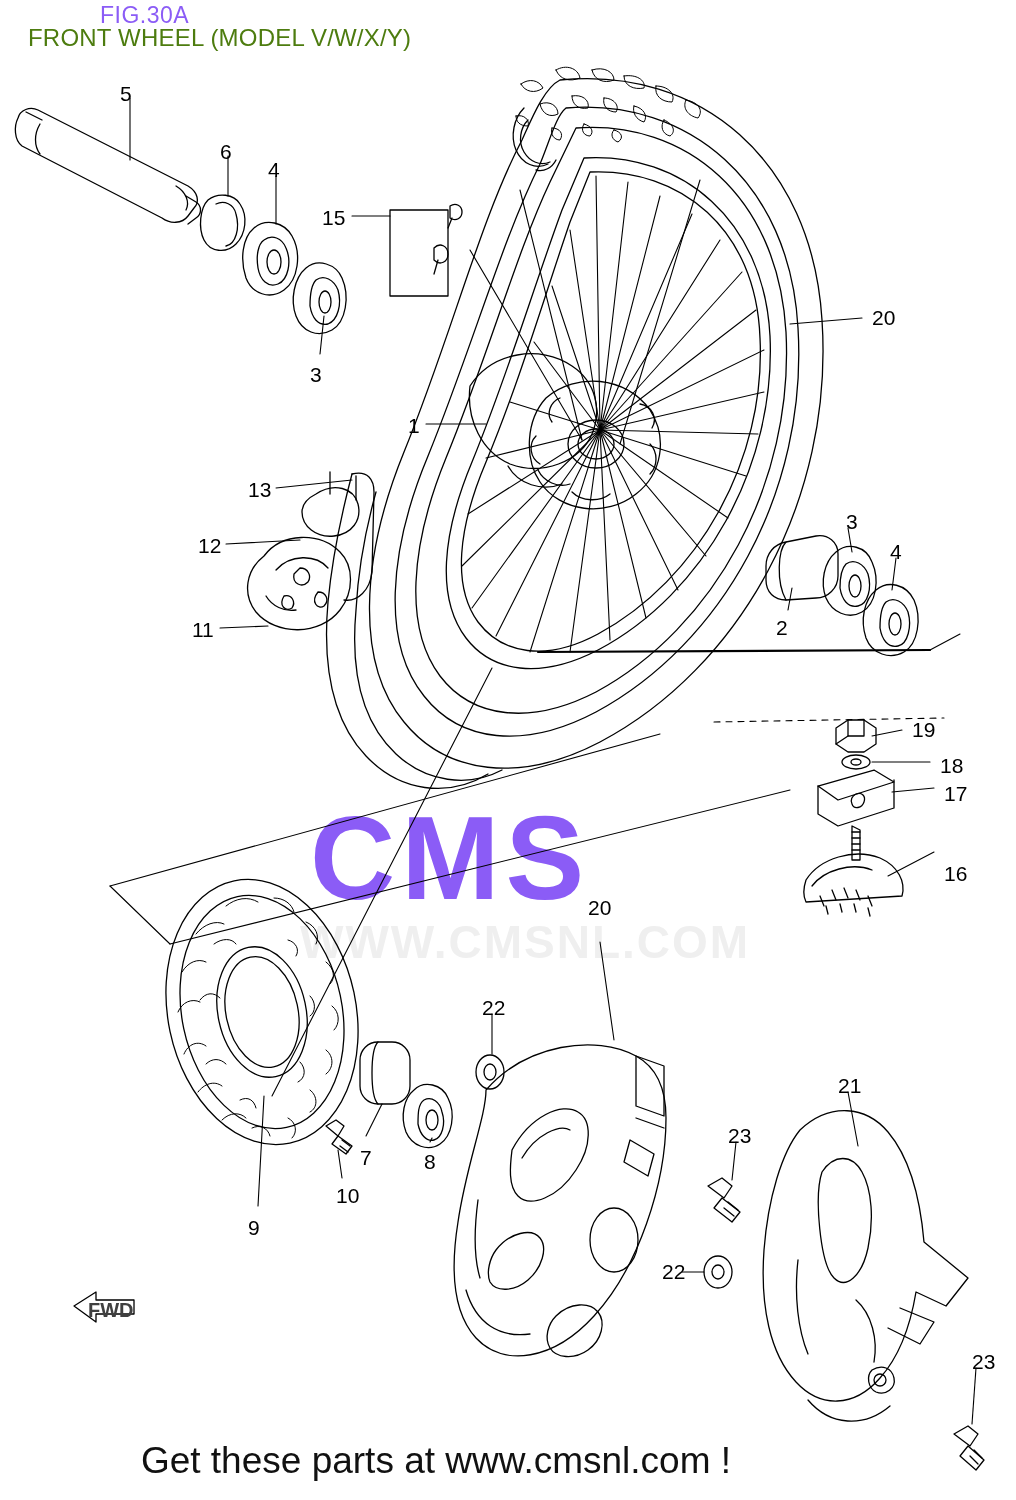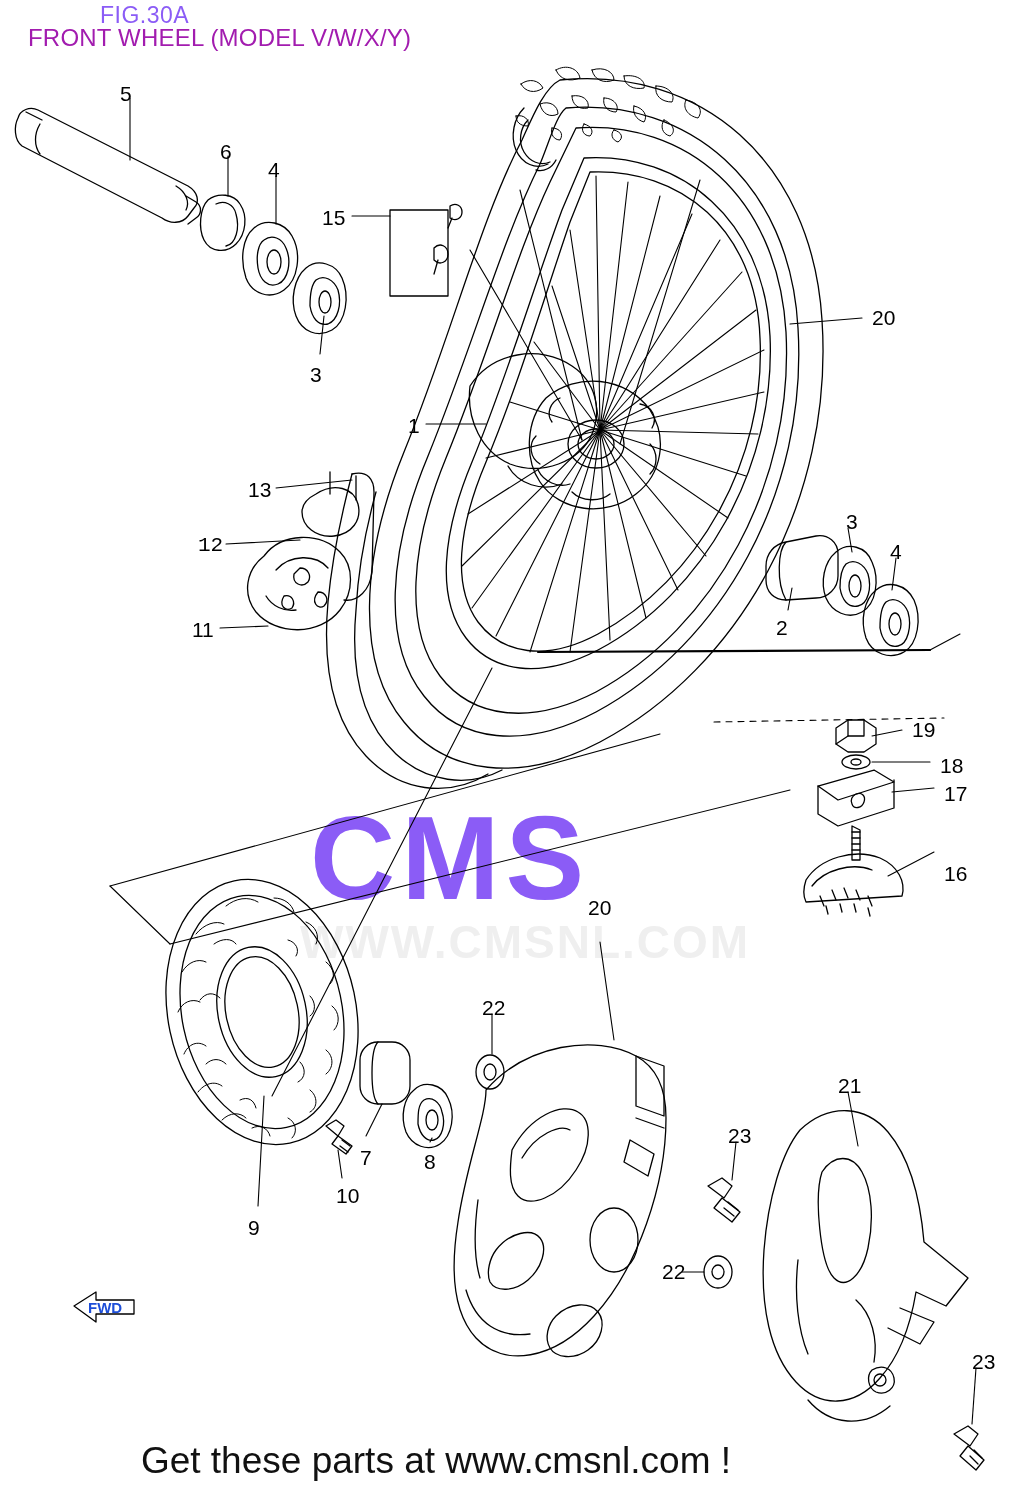--- a/index.html
+++ b/index.html
@@ -25,21 +25,21 @@
     font-size: 23px;
     letter-spacing: 0.5px;
     color: #8b5cf6;
   }
   .fig-title {
     position: absolute;
     left: 28px;
     top: 24px;
     font-size: 24px;
     letter-spacing: 0.2px;
-    color: #a21caf;
+    color: #4d7c0f;
   }
   .footer {
     position: absolute;
     left: 0;
     top: 1440px;
     width: 872px;
     text-align: center;
     font-size: 37px;
     color: #111;
   }
@@ -73,23 +73,23 @@
     top: 915px;
     font-size: 46px;
     font-weight: bold;
     color: #efefef;
     letter-spacing: 2px;
   }
   .fwd-label {
     position: absolute;
     left: 88px;
     top: 1299px;
-    font-size: 15px;
+    font-size: 20px;
     font-weight: bold;
-    color: #1d4ed8;
+    color: #404040;
   }
 </style>
 </head>
 <body>
 
 <div id="page">
 
   <div class="wm wm-cms">CMS</div>
   <div class="wm wm-url">WWW.CMSNL.COM</div>
 
@@ -417,21 +417,21 @@
   <div class="fwd-label">FWD</div>
 
   <div class="callout" style="left:120px; top:82px;">5</div>
   <div class="callout" style="left:220px; top:140px;">6</div>
   <div class="callout" style="left:268px; top:158px;">4</div>
   <div class="callout" style="left:322px; top:206px;">15</div>
   <div class="callout" style="left:310px; top:363px;">3</div>
   <div class="callout" style="left:872px; top:306px;">20</div>
   <div class="callout" style="left:408px; top:414px;">1</div>
   <div class="callout" style="left:248px; top:478px;">13</div>
-  <div class="callout" style="left:198px; top:534px;font-family:Liberation Mono, monospace;">12</div>
+  <div class="callout" style="left:198px; top:534px;">12</div>
   <div class="callout" style="left:192px; top:618px;">11</div>
   <div class="callout" style="left:846px; top:510px;">3</div>
   <div class="callout" style="left:890px; top:540px;">4</div>
   <div class="callout" style="left:776px; top:616px;">2</div>
   <div class="callout" style="left:912px; top:718px;">19</div>
   <div class="callout" style="left:940px; top:754px;">18</div>
   <div class="callout" style="left:944px; top:782px;text-align:center;">17</div>
   <div class="callout" style="left:944px; top:846px;margin-top:16px;">16</div>
   <div class="callout" style="left:588px; top:896px;">20</div>
   <div class="callout" style="left:482px; top:996px;">22</div>

